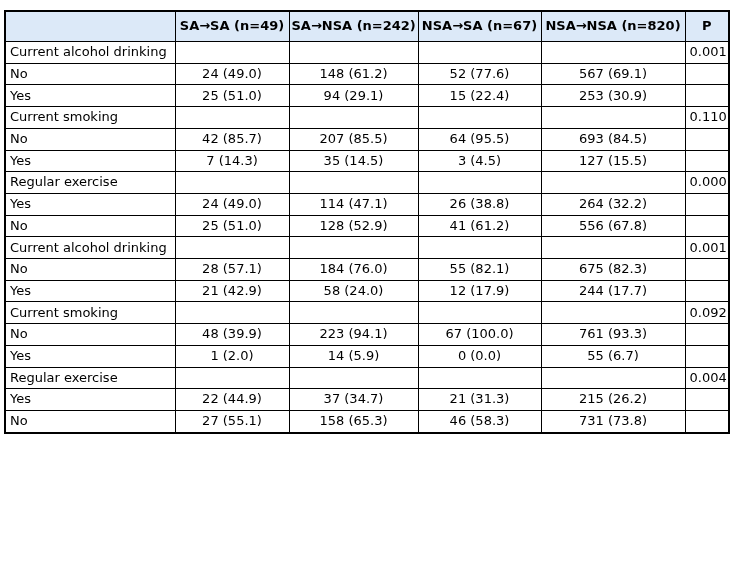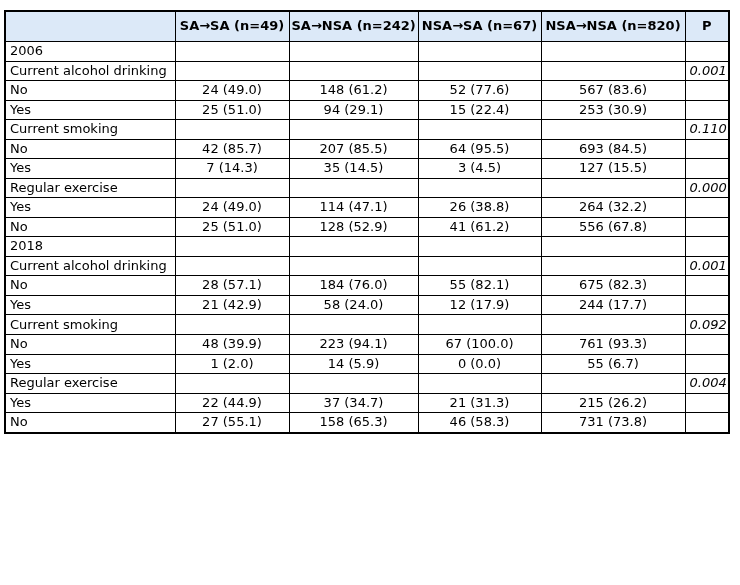--- a/index.html
+++ b/index.html
@@ -40,21 +40,21 @@
   table.data-table thead th {
     background: #dce9f8;
     font-weight: bold;
     height: 29px;
     text-align: center;
     font-size: 13px;
     padding: 0 2px;
   }
   td.label-cell { text-align: left; }
   td.value-cell { text-align: center; }
-  td.p-cell { text-align: left; padding: 0 2px; font-style: italic; }
+  td.p-cell { text-align: left; padding: 0 2px; }
 </style>
 </head>
 <body>
 
 <div class="page">
   <table class="data-table">
     <colgroup>
       <col style="width:170px">
       <col style="width:114px">
       <col style="width:129px">
@@ -67,41 +67,33 @@
           <th></th>
           <th>SA→SA (n=49)</th>
           <th>SA→NSA (n=242)</th>
           <th>NSA→SA (n=67)</th>
           <th>NSA→NSA (n=820)</th>
           <th>P</th>
         </tr>
     </thead>
     <tbody>
         <tr>
-          <td class="label-cell">2006</td>
-          <td class="value-cell"></td>
-          <td class="value-cell"></td>
-          <td class="value-cell"></td>
-          <td class="value-cell"></td>
-          <td class="p-cell"></td>
-        </tr>
-        <tr>
           <td class="label-cell">Current alcohol drinking</td>
           <td class="value-cell"></td>
           <td class="value-cell"></td>
           <td class="value-cell"></td>
           <td class="value-cell"></td>
           <td class="p-cell">0.001</td>
         </tr>
         <tr>
           <td class="label-cell">No</td>
           <td class="value-cell">24 (49.0)</td>
           <td class="value-cell">148 (61.2)</td>
           <td class="value-cell">52 (77.6)</td>
-          <td class="value-cell">567 (83.6)</td>
+          <td class="value-cell">567 (69.1)</td>
           <td class="p-cell"></td>
         </tr>
         <tr>
           <td class="label-cell">Yes</td>
           <td class="value-cell">25 (51.0)</td>
           <td class="value-cell">94 (29.1)</td>
           <td class="value-cell">15 (22.4)</td>
           <td class="value-cell">253 (30.9)</td>
           <td class="p-cell"></td>
         </tr>
@@ -144,28 +136,20 @@
           <td class="value-cell">26 (38.8)</td>
           <td class="value-cell">264 (32.2)</td>
           <td class="p-cell"></td>
         </tr>
         <tr>
           <td class="label-cell">No</td>
           <td class="value-cell">25 (51.0)</td>
           <td class="value-cell">128 (52.9)</td>
           <td class="value-cell">41 (61.2)</td>
           <td class="value-cell">556 (67.8)</td>
-          <td class="p-cell"></td>
-        </tr>
-        <tr>
-          <td class="label-cell">2018</td>
-          <td class="value-cell"></td>
-          <td class="value-cell"></td>
-          <td class="value-cell"></td>
-          <td class="value-cell"></td>
           <td class="p-cell"></td>
         </tr>
         <tr>
           <td class="label-cell">Current alcohol drinking</td>
           <td class="value-cell"></td>
           <td class="value-cell"></td>
           <td class="value-cell"></td>
           <td class="value-cell"></td>
           <td class="p-cell">0.001</td>
         </tr>

